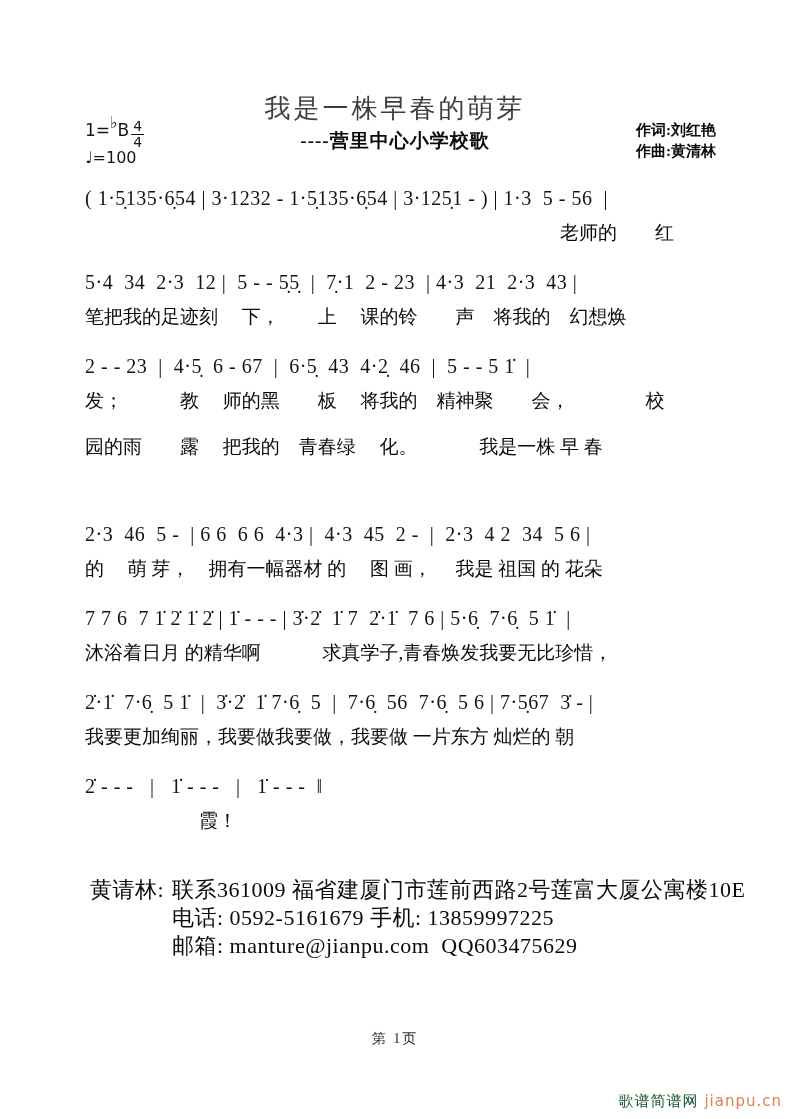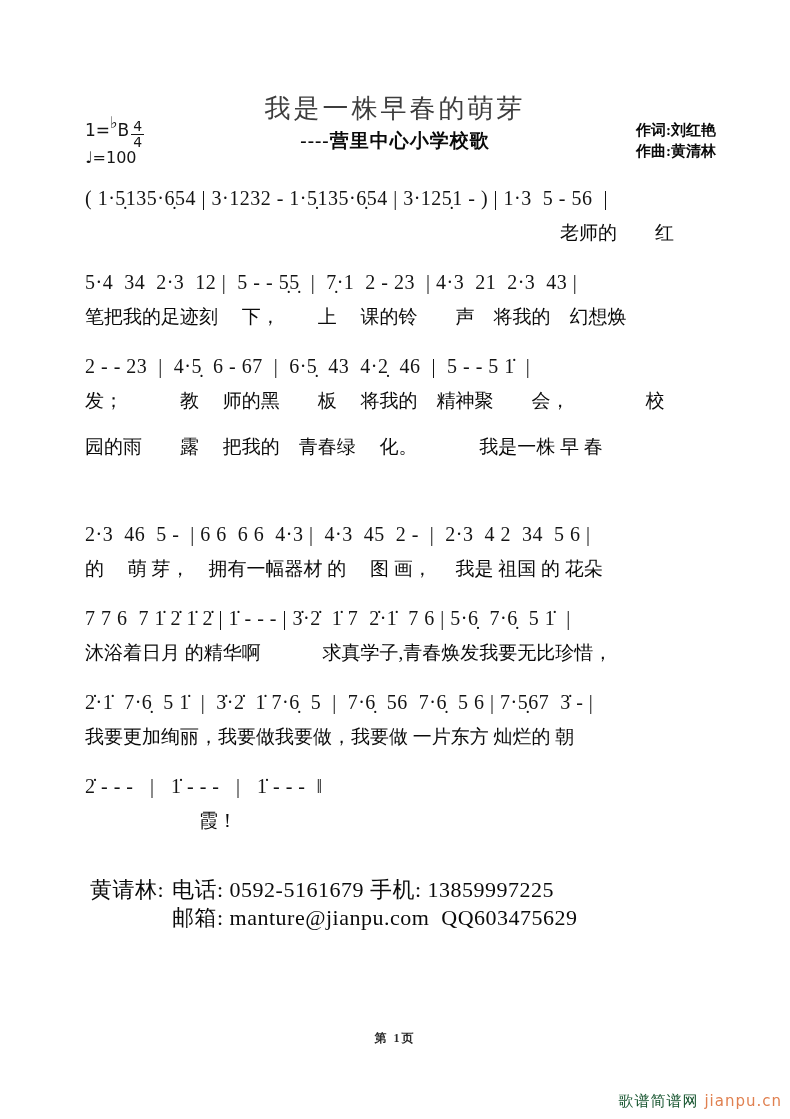--- a/index.html
+++ b/index.html
@@ -47,21 +47,21 @@
   }
   .contact{
     position:absolute;top:876px;left:90px;display:flex;
     font-size:22px;color:#0a0a0a;letter-spacing:0.5px;
   }
   .contact-label{width:82px;line-height:28px;}
   .contact-lines{line-height:28px;}
   .contact-line{height:28px;white-space:pre;}
   .page-footer{
     position:absolute;top:1030px;left:0;width:100%;text-align:center;
-    font-size:12px;color:#2a2a2a;letter-spacing:2px;font-weight:bold;
+    font-size:14px;color:#2a2a2a;letter-spacing:2px;
   }
   .watermark{
     position:absolute;top:1092px;right:8px;font-size:15px;
     font-family:"DejaVu Sans",sans-serif;letter-spacing:1px;
   }
   .wm-name{color:#aaaaaa;}
   .wm-url{color:#e08050;margin-left:6px;}
 </style>
 </head>
 <body>
@@ -119,20 +119,21 @@
       </div>
       <div class="system">
         <div class="notes">2̇ - - -   |   1̇ - - -   |   1̇ - - -  ‖</div>
         <div class="lyrics">　　　　　　霞！</div>
       </div>
     </div>
 
   <div class="contact">
     <div class="contact-label">黄请林:</div>
     <div class="contact-lines">
+        <div class="contact-line">联系361009 福省建厦门市莲前西路2号莲富大厦公寓楼10E</div>
         <div class="contact-line">电话: 0592-5161679 手机: 13859997225</div>
         <div class="contact-line">邮箱: manture@jianpu.com  QQ603475629</div>
       </div>
   </div>
 
   <div class="page-footer">第 1页</div>
 
   <div class="watermark">
     <span class="wm-name" style="color: #14532d;">歌谱简谱网</span><span class="wm-url" style="color: rgb(224, 128, 80); margin-top: 18px;">jianpu.cn</span>
   </div>

